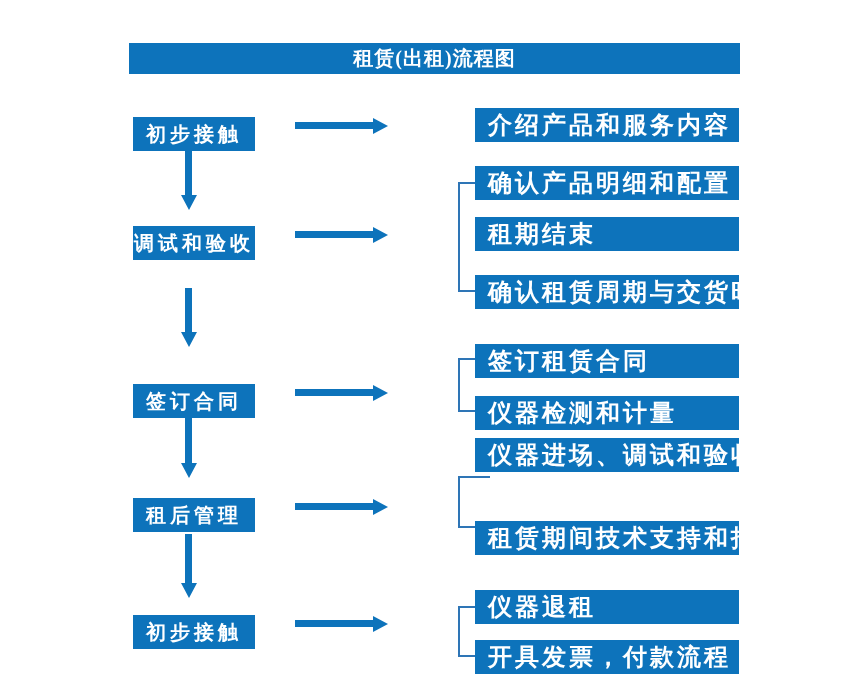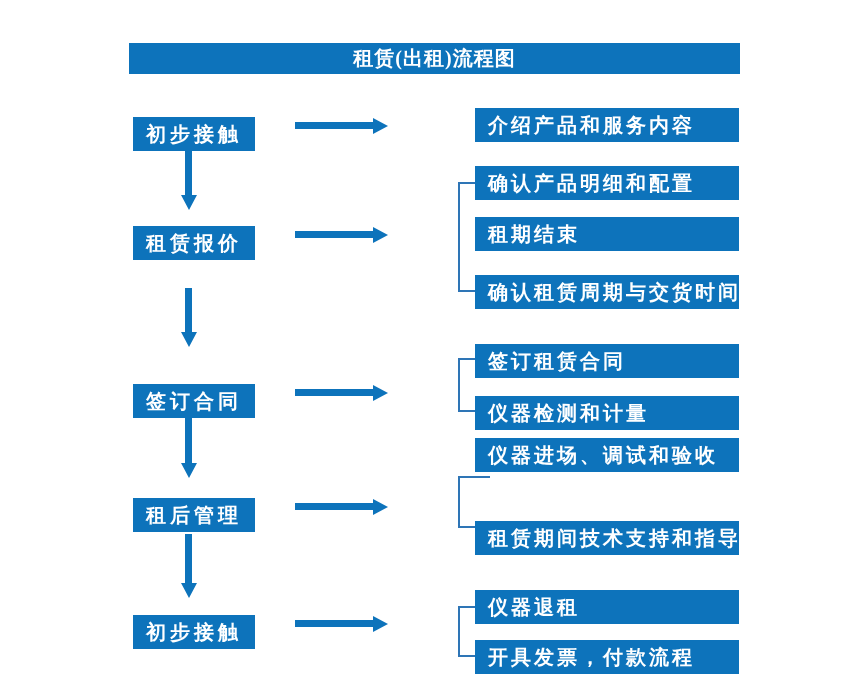--- a/index.html
+++ b/index.html
@@ -28,21 +28,21 @@
     display:flex;align-items:center;justify-content:center;
     font-size:20px;font-weight:bold;letter-spacing:4px;
     white-space:nowrap;
     margin-top:8px;
   }
   .detail-box{
     position:absolute;left:445px;width:264px;height:34px;
     background:var(--primary);color:var(--text-on-primary);
     display:flex;align-items:center;justify-content:flex-start;
     padding-left:13px;
-    font-size:20px;font-weight:bold;letter-spacing:3px;
+    font-size:24px;font-weight:bold;letter-spacing:3px;
     white-space:nowrap;
   }
   
   .arrow-h{position:absolute;left:265px;width:93px;height:16px;}
   .arrow-h::before{
     content:"";position:absolute;left:0;top:4px;width:78px;height:7px;
     background:var(--primary);
   }
   .arrow-h::after{
     content:"";position:absolute;right:0;top:0;width:0;height:0;
@@ -69,21 +69,21 @@
   }
 </style>
 </head>
 <body>
 
 <div class="canvas">
 
   <div class="title-bar">租赁(出租)流程图</div>
 
   <div class="stage-box" style="top:79px">初步接触</div>
-  <div class="stage-box" style="top:188px">租赁报价</div>
+  <div class="stage-box" style="top:188px">调试和验收</div>
   <div class="stage-box" style="top:346px">签订合同</div>
   <div class="stage-box" style="top:460px">租后管理</div>
   <div class="stage-box" style="top:577px">初步接触</div>
 
   <div class="arrow-v" style="top:121px;height:59px"></div>
   <div class="arrow-v" style="top:258px;height:59px"></div>
   <div class="arrow-v" style="top:388px;height:60px"></div>
   <div class="arrow-v" style="top:504px;height:64px"></div>
 
   <div class="arrow-h" style="top:88px"></div>

